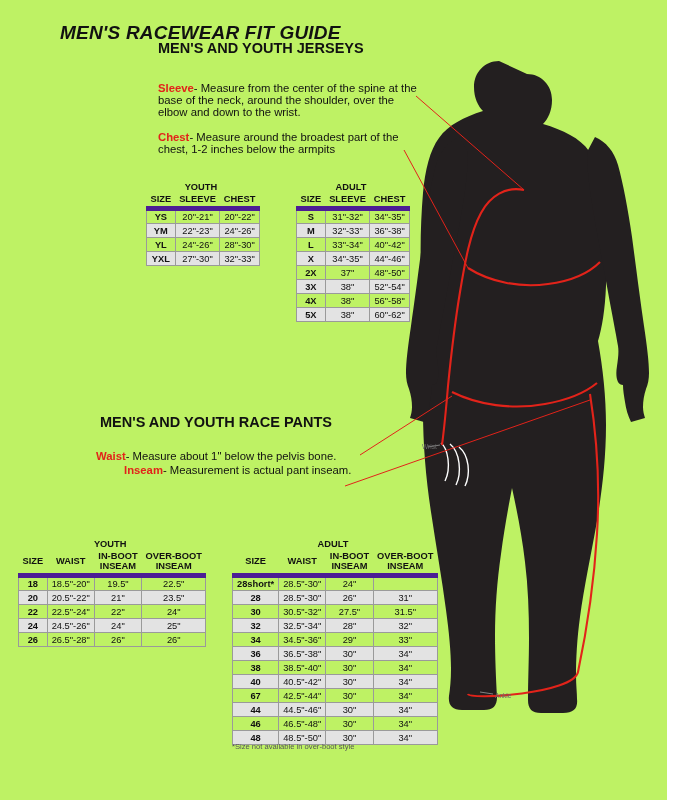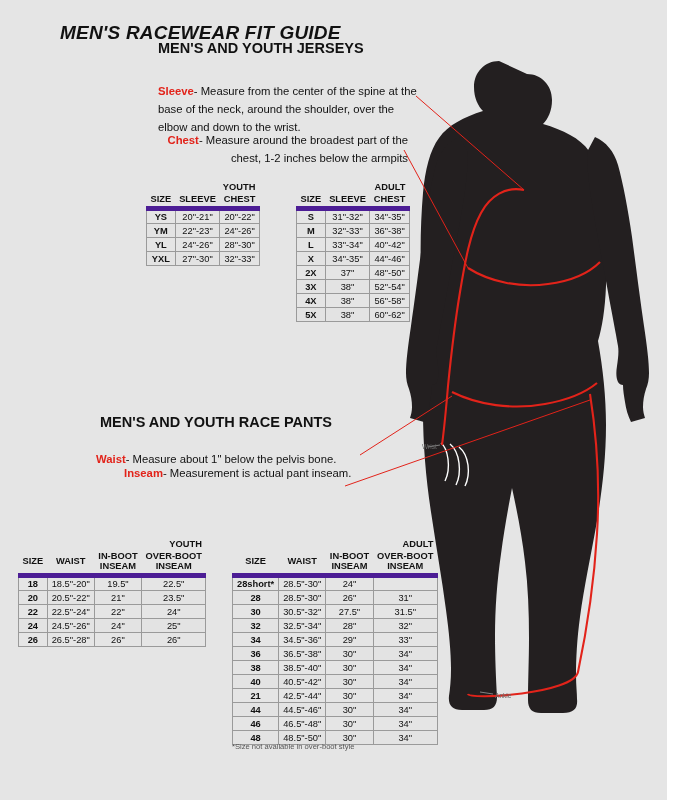--- a/index.html
+++ b/index.html
@@ -8,21 +8,21 @@
     width: 686px; height: 800px;
     background: #ffffff;
     font-family: "Liberation Sans", sans-serif;
     color: #111111;
     overflow: hidden;
   }
   #page {
     position: relative;
     width: 667px;
     height: 800px;
-    background: #e5e5e5;
+    background: #bef264;
   }
   .abs { position: absolute; }
 
   
   #main-title {
     left: 60px; top: 22px;
     font-size: 19px;
     font-weight: bold;
     font-style: italic;
     letter-spacing: 0.2px;
@@ -37,49 +37,49 @@
   #pants-title {
     left: 100px; top: 414px;
     font-size: 14.5px;
     font-weight: bold;
     color: #111;
   }
 
   
   .def {
     font-size: 11.3px;
-    line-height: 18px;
+    line-height: 12px;
     color: #111;
   }
   .def .term {
     color: #e2231a;
     font-weight: bold;
   }
   #def-sleeve { left: 158px; top: 82px; width: 265px; }
-  #def-chest  { left: 158px; top: 131px; width: 250px; text-align: right; }
+  #def-chest  { left: 158px; top: 131px; width: 250px; }
   #def-waist  { left: 96px; top: 450px; width: 300px; }
   #def-inseam { left: 96px; top: 464px; width: 300px; margin-left: 28px; }
 
   
   table {
     border-collapse: collapse;
     font-size: 9.3px;
     color: #111;
   }
   table td, table th {
     border: 1px solid #9a9a9a;
     padding: 1px 4px;
     text-align: center;
     font-weight: normal;
     white-space: nowrap;
     height: 14px;
   }
   table .hdr-top {
     border: none;
-    text-align: right;
+    text-align: center;
     font-weight: bold;
     font-size: 9.3px;
     padding-left: 0;
     height: 12px;
   }
   table .hdr {
     font-weight: bold;
     border-top: none;
     border-left: none;
     border-right: none;
@@ -431,21 +431,21 @@
           <td>30"</td>
           <td>34"</td>
         </tr>
         <tr class="shaded">
           <td class="lbl-cell">40</td>
           <td>40.5"-42"</td>
           <td>30"</td>
           <td>34"</td>
         </tr>
         <tr>
-          <td class="lbl-cell">21</td>
+          <td class="lbl-cell">67</td>
           <td>42.5"-44"</td>
           <td>30"</td>
           <td>34"</td>
         </tr>
         <tr class="shaded">
           <td class="lbl-cell">44</td>
           <td>44.5"-46"</td>
           <td>30"</td>
           <td>34"</td>
         </tr>

